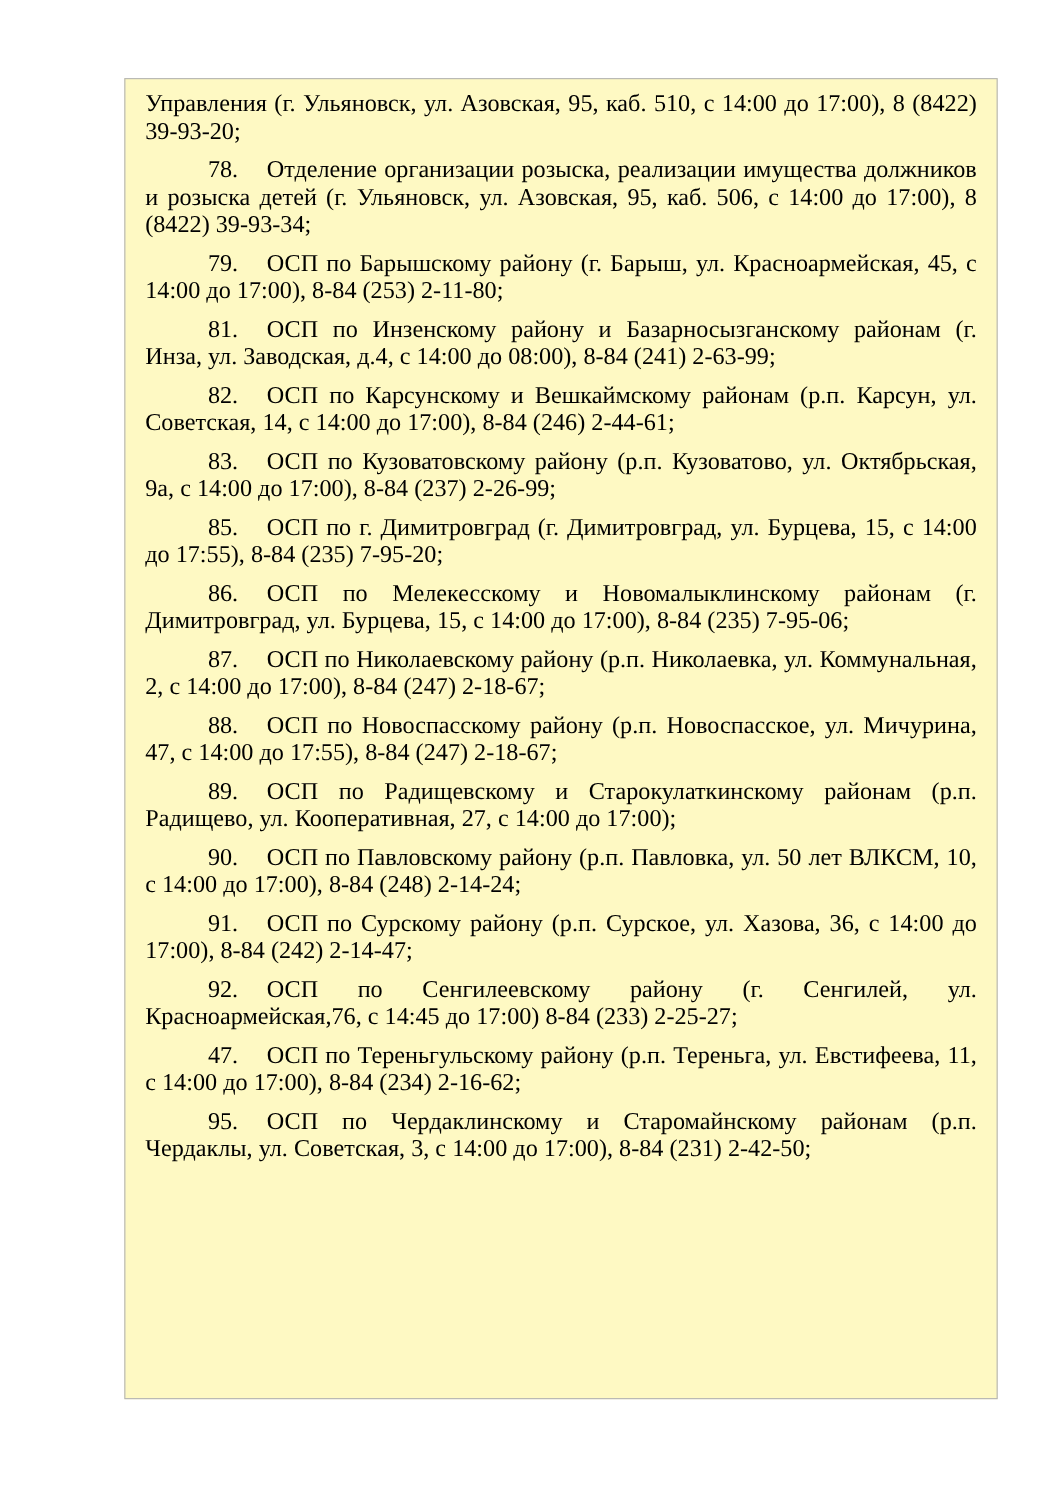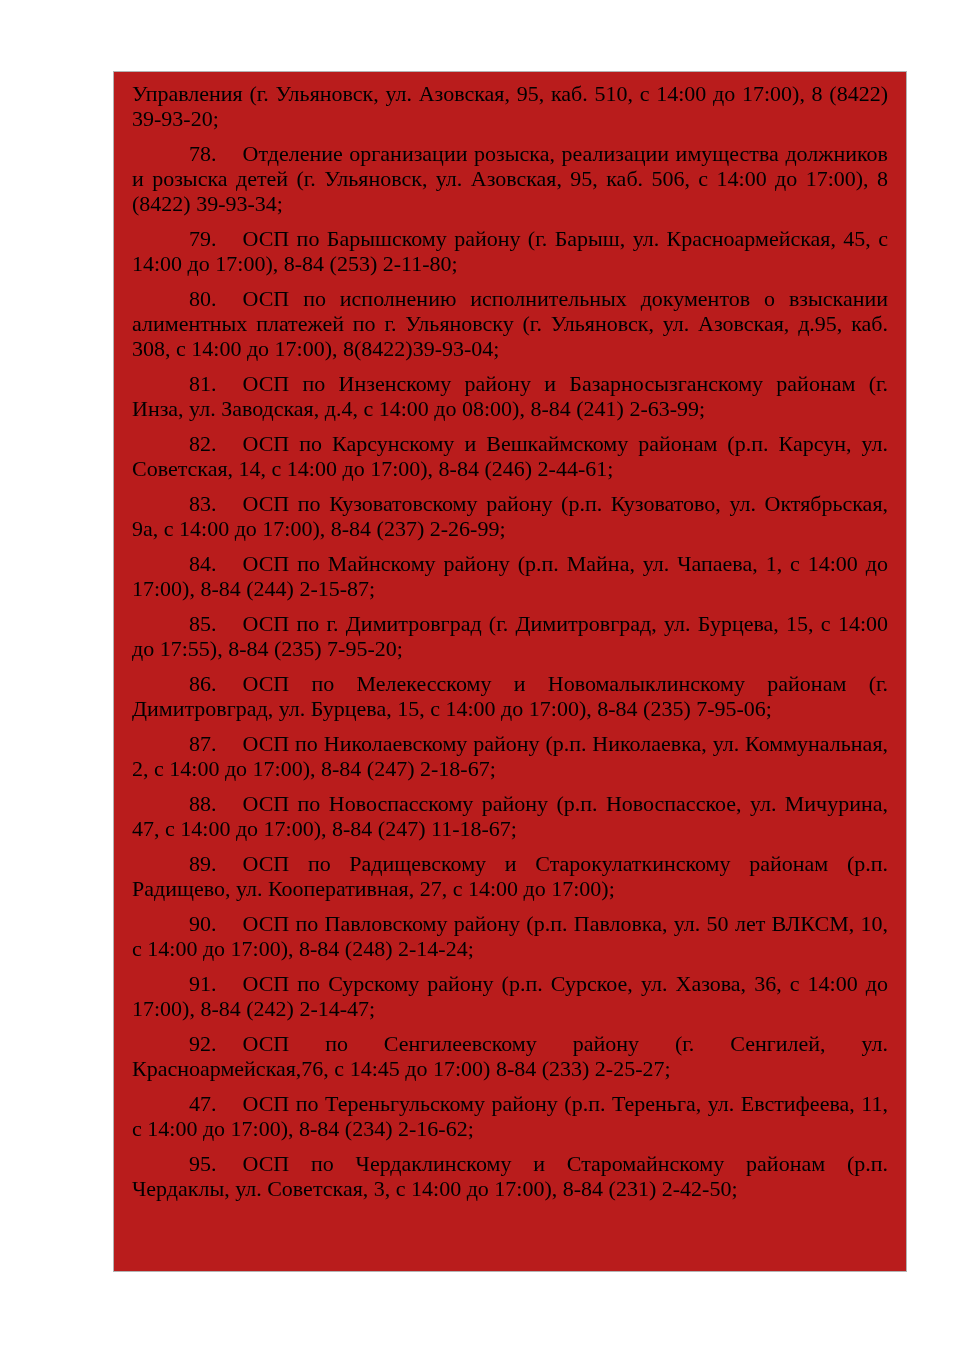--- a/index.html
+++ b/index.html
@@ -17,21 +17,21 @@
   }
   .content-frame {
     position: absolute;
     left: 113px;
     top: 71px;
     width: 794px;
     height: 1201px;
     box-sizing: border-box;
     border: 1px solid #b3b3b3;
     padding: 9px 18px 0 18px;
-    background: #b91c1c;
+    background: #fef9c3;
   }
   .para {
     margin: 0 0 10px 0;
     font-size: 22px;
     line-height: 25px;
     text-align: justify;
     color: #000000;
   }
   .para.item {
     text-indent: 57px;
@@ -42,29 +42,27 @@
   }
 </style>
 </head>
 <body>
 
 <div class="content-frame">
   <p class="para continuation">Управления (г. Ульяновск, ул. Азовская, 95, каб. 510, с 14:00 до 17:00), 8 (8422) 39-93-20;</p>
   <div id="numbered-list">
       <p class="para item"><span>78.</span><span class="num-gap"></span><span>Отделение организации розыска, реализации имущества должников и розыска детей (г. Ульяновск, ул. Азовская, 95, каб. 506, с 14:00 до 17:00), 8 (8422) 39-93-34;</span></p>
       <p class="para item"><span>79.</span><span class="num-gap"></span><span>ОСП по Барышскому району (г. Барыш, ул. Красноармейская, 45, с 14:00 до 17:00), 8-84 (253) 2-11-80;</span></p>
-      <p class="para item"><span>80.</span><span class="num-gap"></span><span>ОСП по исполнению исполнительных документов о взыскании алиментных платежей по г. Ульяновску (г. Ульяновск, ул. Азовская, д.95, каб. 308, с 14:00 до 17:00), 8(8422)39-93-04;</span></p>
       <p class="para item"><span>81.</span><span class="num-gap"></span><span>ОСП по Инзенскому району и Базарносызганскому районам (г. Инза, ул. Заводская, д.4, с 14:00 до 08:00), 8-84 (241) 2-63-99;</span></p>
       <p class="para item"><span>82.</span><span class="num-gap"></span><span>ОСП по Карсунскому и Вешкаймскому районам (р.п. Карсун, ул. Советская, 14, с 14:00 до 17:00), 8-84 (246) 2-44-61;</span></p>
       <p class="para item"><span>83.</span><span class="num-gap"></span><span>ОСП по Кузоватовскому району (р.п. Кузоватово, ул. Октябрьская, 9а, с 14:00 до 17:00), 8-84 (237) 2-26-99;</span></p>
-      <p class="para item"><span>84.</span><span class="num-gap"></span><span>ОСП по Майнскому району (р.п. Майна, ул. Чапаева, 1, с 14:00 до 17:00), 8-84 (244) 2-15-87;</span></p>
       <p class="para item"><span>85.</span><span class="num-gap"></span><span>ОСП по г. Димитровград (г. Димитровград, ул. Бурцева, 15, с 14:00 до 17:55), 8-84 (235) 7-95-20;</span></p>
       <p class="para item"><span>86.</span><span class="num-gap"></span><span>ОСП по Мелекесскому и Новомалыклинскому районам (г. Димитровград, ул. Бурцева, 15, с 14:00 до 17:00), 8-84 (235) 7-95-06;</span></p>
       <p class="para item"><span>87.</span><span class="num-gap"></span><span>ОСП по Николаевскому району (р.п. Николаевка, ул. Коммунальная, 2, с 14:00 до 17:00), 8-84 (247) 2-18-67;</span></p>
-      <p class="para item"><span>88.</span><span class="num-gap"></span><span>ОСП по Новоспасскому району (р.п. Новоспасское, ул. Мичурина, 47, с 14:00 до 17:00), 8-84 (247) 11-18-67;</span></p>
+      <p class="para item"><span>88.</span><span class="num-gap"></span><span>ОСП по Новоспасскому району (р.п. Новоспасское, ул. Мичурина, 47, с 14:00 до 17:55), 8-84 (247) 2-18-67;</span></p>
       <p class="para item"><span>89.</span><span class="num-gap"></span><span>ОСП по Радищевскому и Старокулаткинскому районам (р.п. Радищево, ул. Кооперативная, 27, с 14:00 до 17:00);</span></p>
       <p class="para item"><span>90.</span><span class="num-gap"></span><span>ОСП по Павловскому району (р.п. Павловка, ул. 50 лет ВЛКСМ, 10, с 14:00 до 17:00), 8-84 (248) 2-14-24;</span></p>
       <p class="para item"><span>91.</span><span class="num-gap"></span><span>ОСП по Сурскому району (р.п. Сурское, ул. Хазова, 36, с 14:00 до 17:00), 8-84 (242) 2-14-47;</span></p>
       <p class="para item"><span>92.</span><span class="num-gap"></span><span>ОСП по Сенгилеевскому району (г. Сенгилей, ул. Красноармейская,76, с 14:45 до 17:00) 8-84 (233) 2-25-27;</span></p>
       <p class="para item"><span>47.</span><span class="num-gap"></span><span>ОСП по Тереньгульскому району (р.п. Тереньга, ул. Евстифеева, 11, с 14:00 до 17:00), 8-84 (234) 2-16-62;</span></p>
       <p class="para item"><span>95.</span><span class="num-gap"></span><span>ОСП по Чердаклинскому и Старомайнскому  районам (р.п. Чердаклы, ул. Советская, 3, с 14:00 до 17:00), 8-84 (231) 2-42-50;</span></p>
     </div>
 </div>
 
 </body></html>

